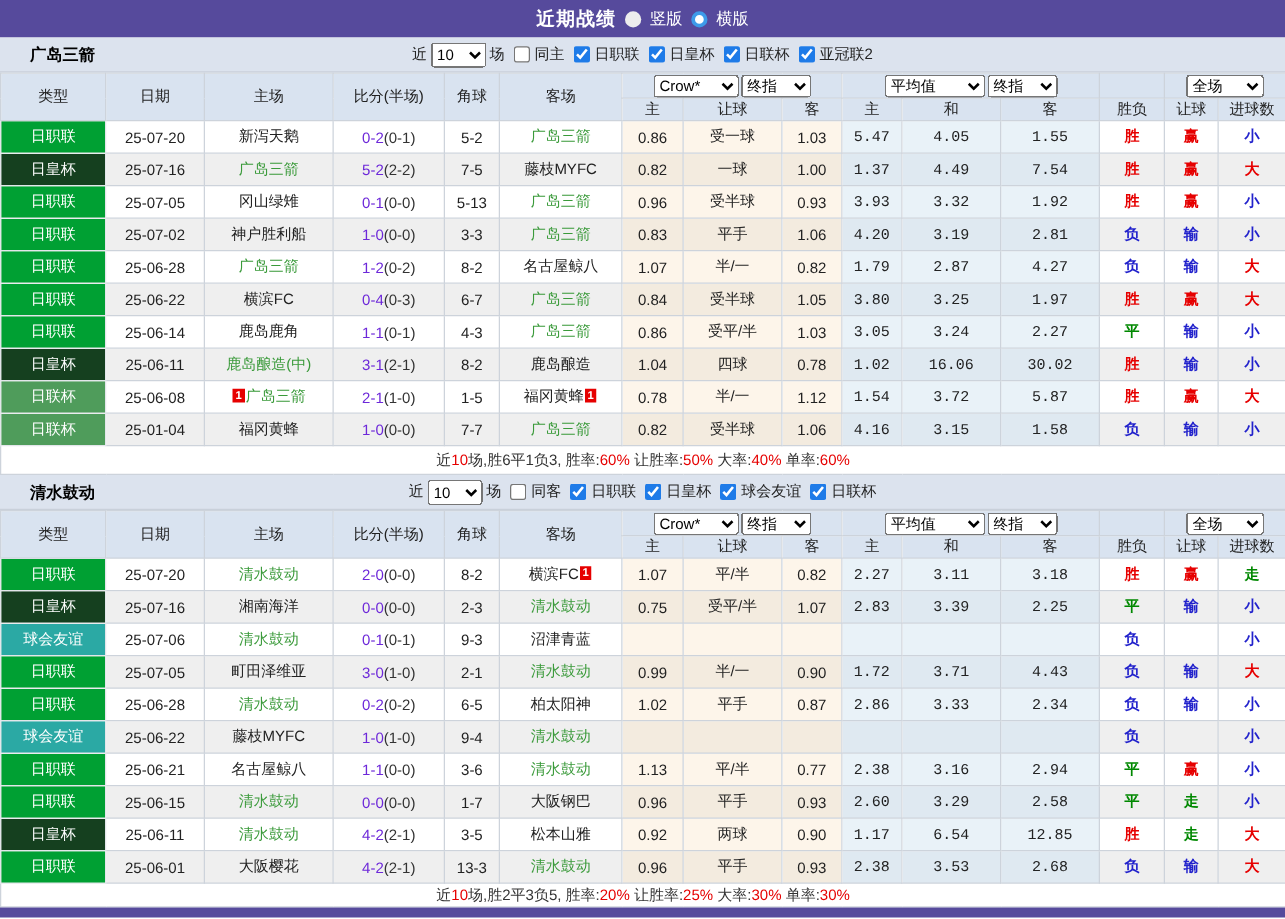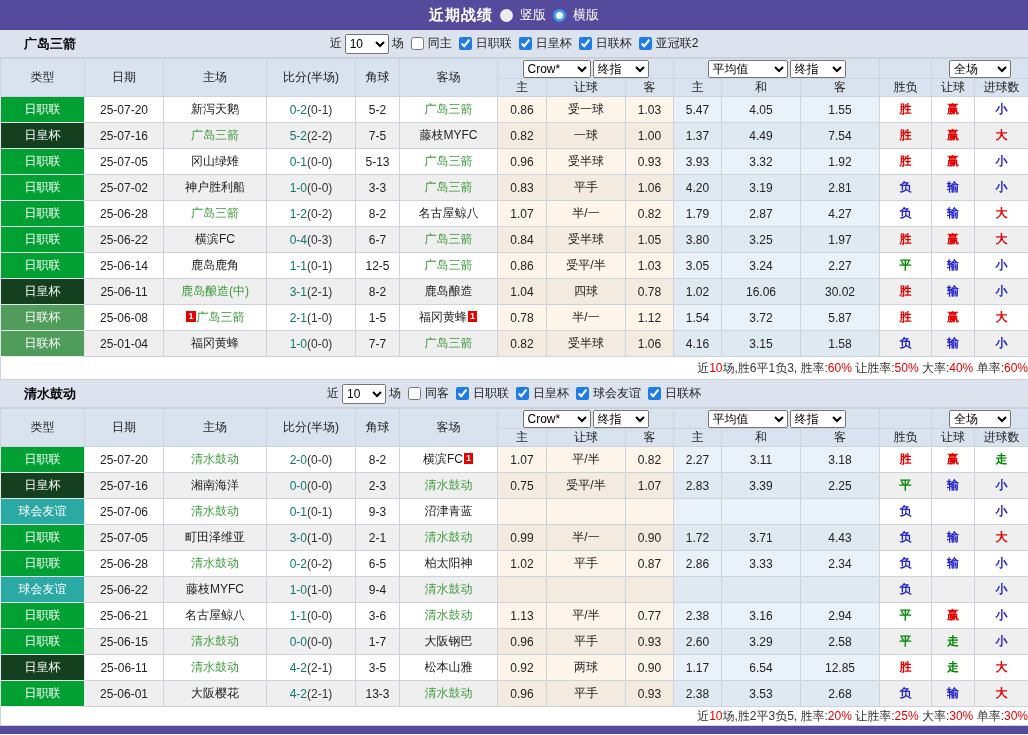--- a/index.html
+++ b/index.html
@@ -32,31 +32,31 @@
   }
   thead th { background:#D9E3F0; }
   thead tr.drops th { height:20px; }
   thead tr.labels th { height:17px; }
   thead select { font-size:12px; height:18px; margin:0 1px; }
   tbody td { height:26px; background:#fff; }
   tbody tr.even td { background:#EFEFEF; }
   td.league { color:#fff; border-color:#E3E6EA; }
   td.o  { background:#FDF5EA !important; }
   tr.even td.o { background:#F3EBDF !important; }
-  td.a  { background:#E9F2F8 !important; }
+  td.a  { background:#E9F2F8 !important;font-family:Liberation Mono, monospace; }
   tr.even td.a { background:#DFE9F1 !important; }
   td.res { font-weight:bold; }
-  .ft { color:#0f766e; }
+  .ft { color:#6d28d9; }
   .ht { color:#333; }
   .focus { color:#3A9A3A; }
   .mini-badge {
     display:inline-block; background:#E60000; color:#fff; font-size:9px; line-height:11px;
     padding:0 2px; margin:0 1px; vertical-align:2px; font-weight:bold;
   }
-  tfoot td { height:23px; background:#fff; border:1px solid #CDD3DB;text-align:right; }
+  tfoot td { height:23px; background:#fff; border:1px solid #CDD3DB; }
   .sum-red { color:#E60000; }
   .sum-blk { color:#333; }
   .bottombar { height:8px; background:#564A9C; }
 </style>
 </head>
 <body>
 
 <div class="topbar">
   <span class="title">近期战绩</span>
   <span class="radio"></span>
@@ -226,21 +226,21 @@
           <td class="a">1.97</td>
           <td class="res" style="color: rgb(230, 0, 0);">胜</td>
           <td class="res" style="color: rgb(230, 0, 0);">赢</td>
           <td class="res" style="color: rgb(230, 0, 0);">大</td>
         </tr>
         <tr class="odd">
           <td class="league" style="background: rgb(0, 160, 51);">日职联</td>
           <td>25-06-14</td>
           <td><span>鹿岛鹿角</span></td>
           <td><span class="ft">1-1</span><span class="ht">(0-1)</span></td>
-          <td>12-5</td>
+          <td>4-3</td>
           <td><span class="focus">广岛三箭</span></td>
           <td class="o">0.86</td>
           <td class="o">受平/半</td>
           <td class="o">1.03</td>
           <td class="a">3.05</td>
           <td class="a">3.24</td>
           <td class="a">2.27</td>
           <td class="res" style="color: rgb(0, 136, 0);">平</td>
           <td class="res" style="color: rgb(34, 34, 204);">输</td>
           <td class="res" style="color: rgb(34, 34, 204);">小</td>

